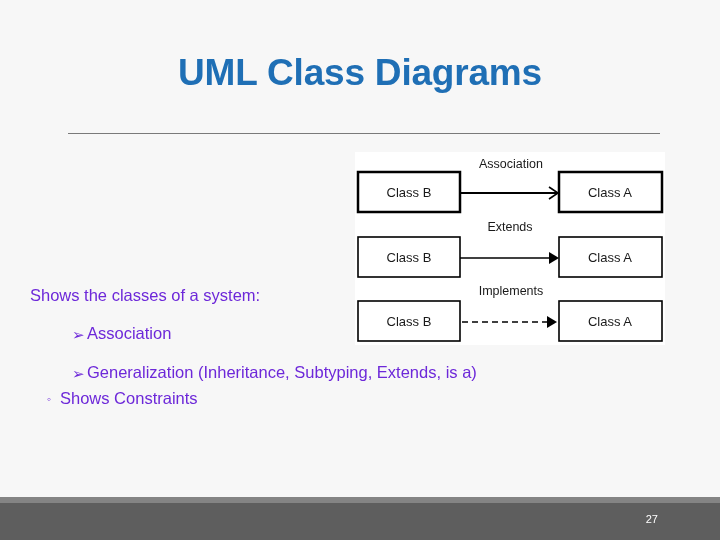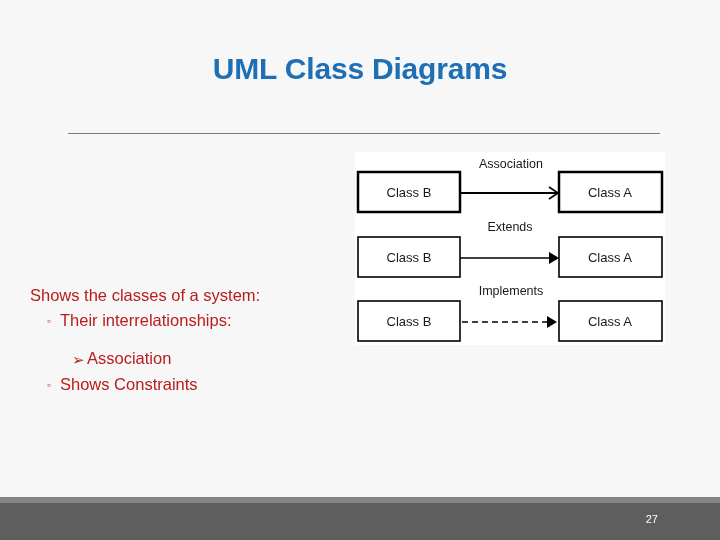--- a/index.html
+++ b/index.html
@@ -20,42 +20,42 @@
     background: #f7f7f7;
   }
 
   
   .title {
     position: absolute;
     left: 0;
     top: 52px;
     width: 720px;
     text-align: center;
-    font-size: 30px;
+    font-size: 37px;
     font-weight: bold;
     color: #1f6fb5;
     letter-spacing: -0.2px;
     font-family: "Liberation Sans", sans-serif;
   }
   .title-rule {
     position: absolute;
     left: 68px;
     top: 133px;
     width: 592px;
     height: 1px;
     background: #7a7a7a;
   }
 
   
   .body-text {
     position: absolute;
     left: 30px;
     top: 283px;
     width: 560px;
-    color: #b91c1c;
+    color: #6d28d9;
     font-size: 16.5px;
     line-height: 1.46;
     font-family: "Liberation Sans", sans-serif;
   }
   .lvl1 {
     margin: 0 0 1px 0;
     padding-left: 0;
     white-space: nowrap;
   }
   .lvl2 {
@@ -162,25 +162,25 @@
         <polygon points="192,164 202,170 192,176" fill="#000000"></polygon>
         <text x="156" y="143" font-family="'Liberation Sans',sans-serif" font-size="12.5" fill="#1a1a1a" text-anchor="middle">Implements</text>
       </g>
     </svg>
   </div>
 
   <div class="body-text">
     <div class="lvl1">
       <span>Shows the classes of a system:</span>
     </div>
-    <div class="lvl2">
-      <span class="bullet-circle">◦</span><span>Their interrelationships:</span>
+    <div class="lvl3">
+      <span class="bullet-arrow">➢</span><span>Association</span>
     </div>
     <div class="lvl3">
-      <span class="bullet-arrow">➢</span><span>Association</span>
+      <span class="bullet-arrow">➢</span><span>Generalization (Inheritance, Subtyping, Extends, is a)</span>
     </div>
     <div class="lvl2">
       <span class="bullet-circle">◦</span><span>Shows Constraints</span>
     </div>
   </div>
 
   <div class="footer-light"></div>
   <div class="footer"></div>
   <div class="page-number">27</div>
 

